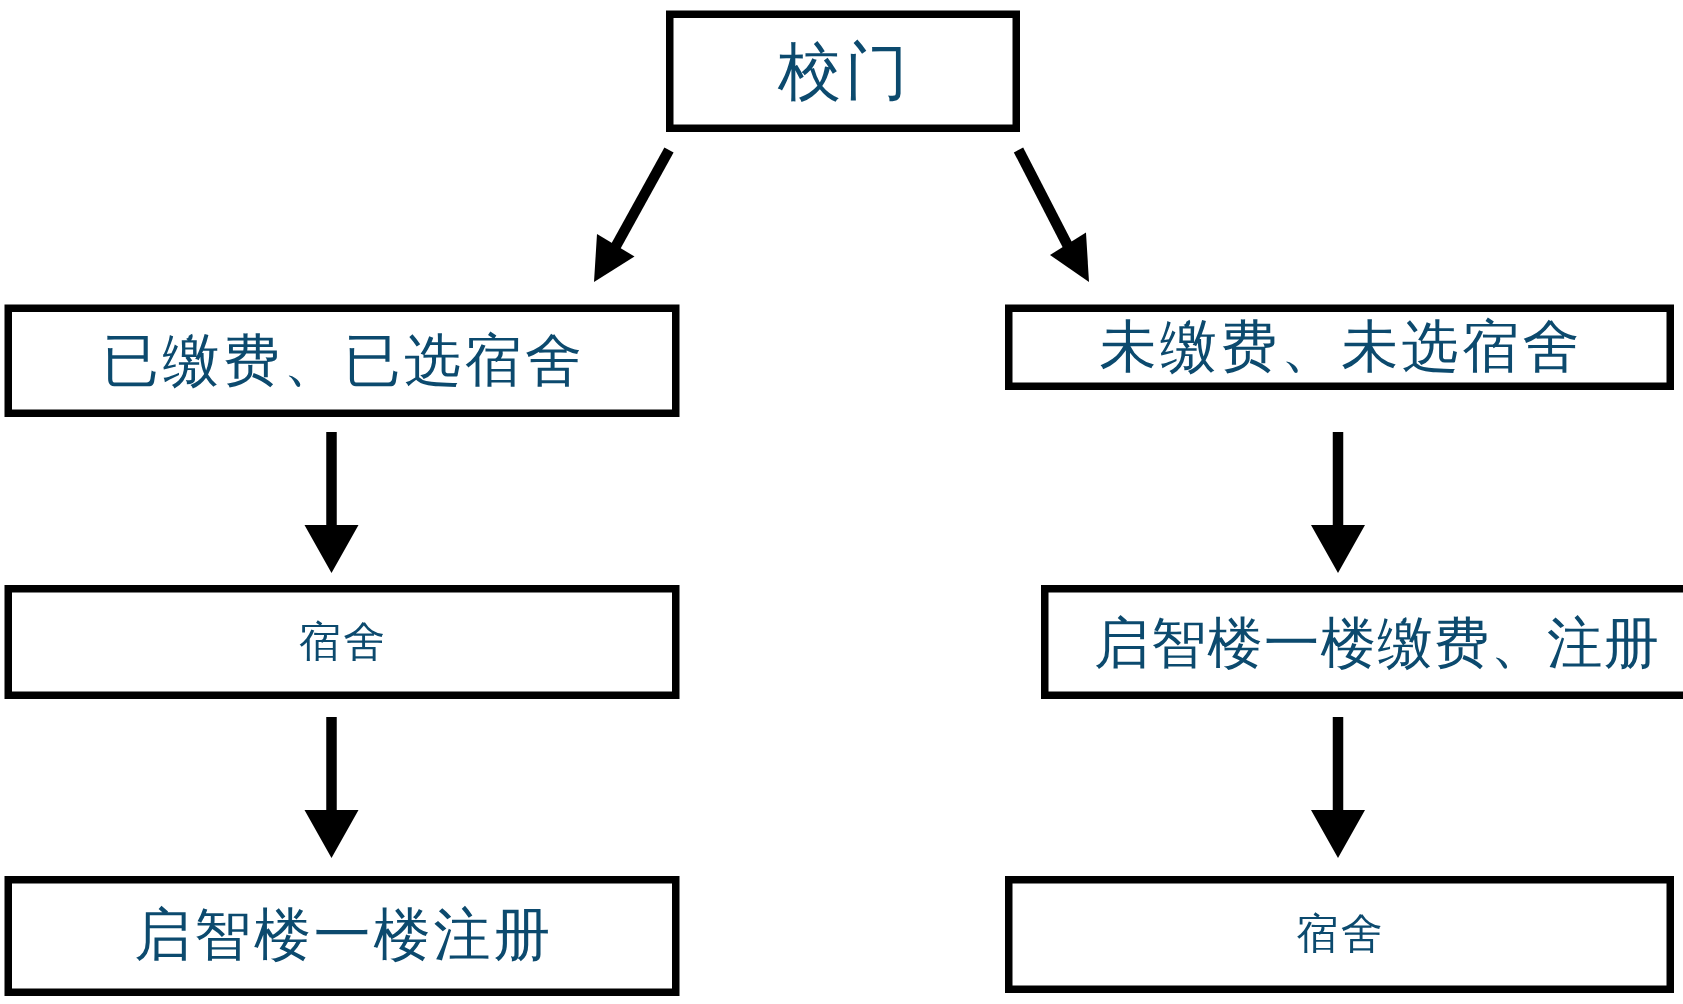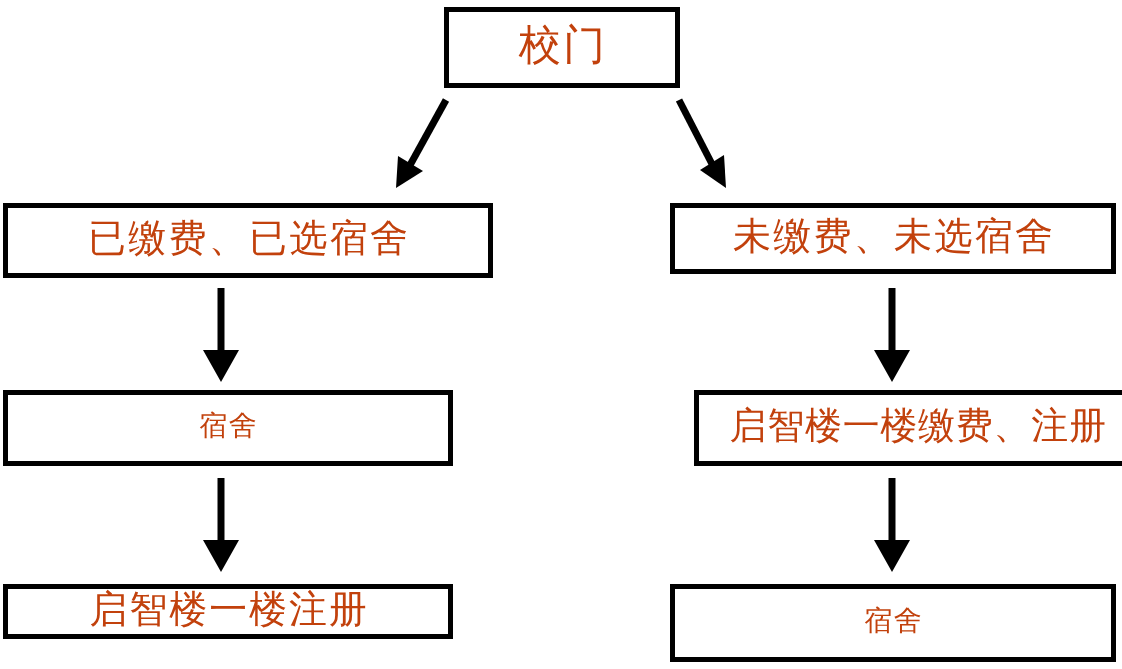--- a/index.html
+++ b/index.html
@@ -18,39 +18,39 @@
   .node {
     position: absolute;
     box-sizing: border-box;
     background: #ffffff;
     border: 5px solid #000000;
     display: flex;
     align-items: center;
     justify-content: center;
   }
   .node-label {
-    font-family: Liberation Mono, monospace;
-    color: #c2410c;
+    font-family: Liberation Sans, sans-serif;
+    color: #0c4a6e;
     white-space: nowrap;
     line-height: 1;
     letter-spacing: 0.06em;
     text-indent: 0.06em;
   }
 
   
   #node-root { left: 444px; top: 7px; width: 236px; height: 81px; }
   #node-root .node-label { font-size: 42px; }
 
   
-  #node-left-1 { left: 3px;  top: 203px; width: 490px; height: 75px; }
+  #node-left-1 { left: 3px;  top: 203px; width: 450px; height: 75px; }
   #node-left-2 { left: 3px;  top: 390px; width: 450px; height: 76px; }
-  #node-left-3 { left: 3px;  top: 584px; width: 450px; height: 55px; }
+  #node-left-3 { left: 3px;  top: 584px; width: 450px; height: 80px; }
 
   
-  #node-right-1 { left: 670px; top: 203px; width: 446px; height: 71px; }
+  #node-right-1 { left: 670px; top: 203px; width: 446px; height: 57px; }
   #node-right-2 { left: 694px; top: 390px; width: 446px; height: 76px; }
   #node-right-3 { left: 670px; top: 584px; width: 446px; height: 78px; }
 
   .node-left .node-label,
   .node-right .node-label { font-size: 38px; }
 
   #node-left-2 .node-label,
   #node-right-3 .node-label { font-size: 28px; }
 
   #node-right-2 .node-label { font-size: 37px; letter-spacing: 0.02em; }

